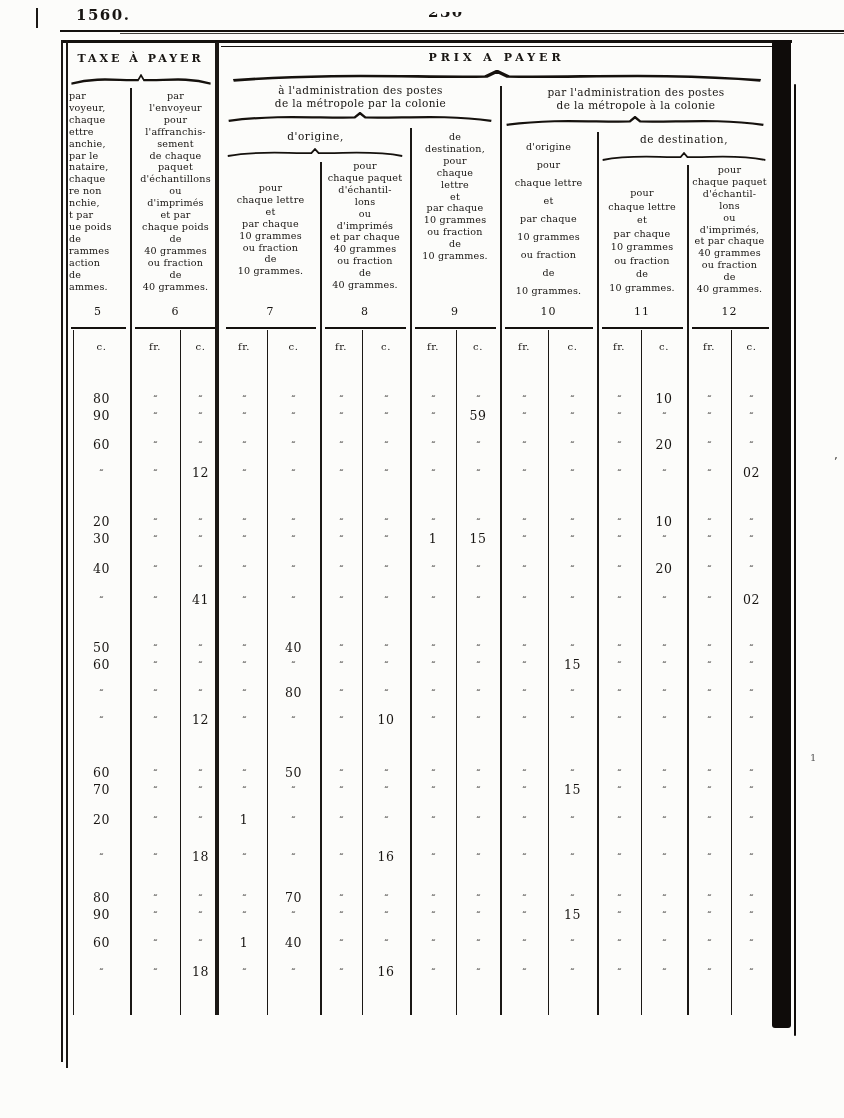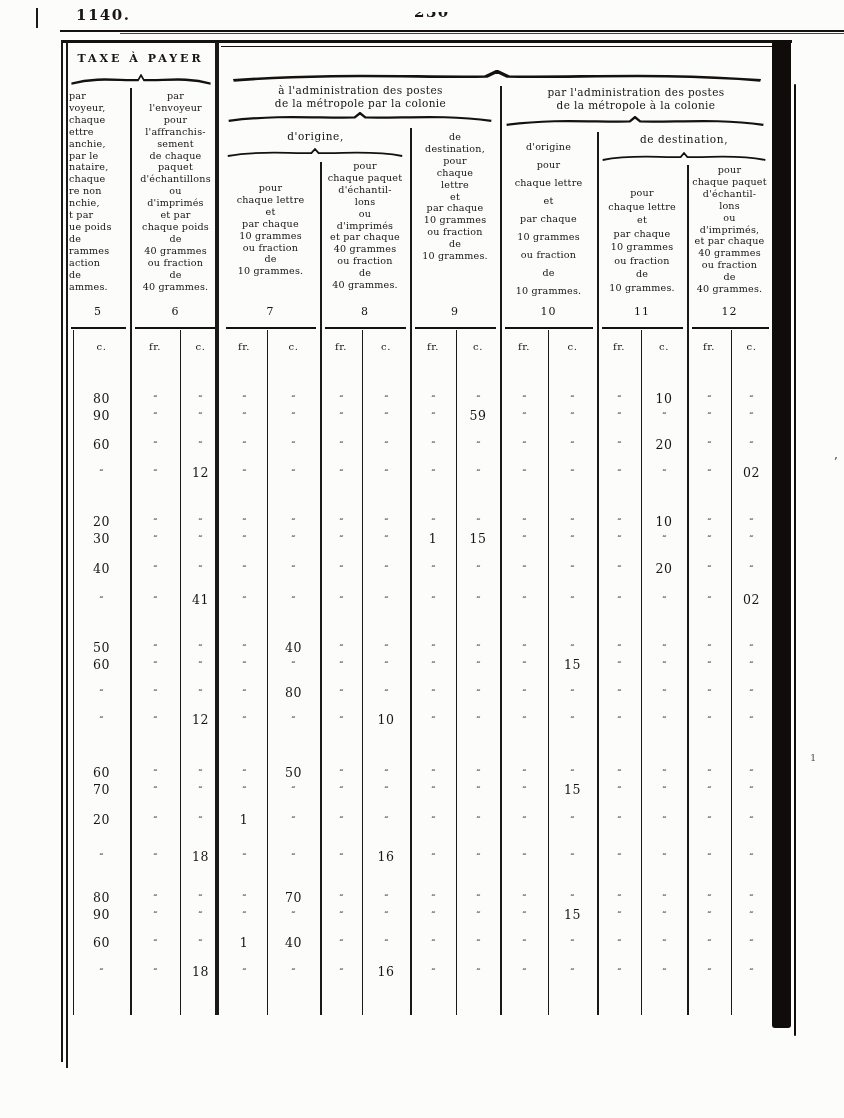--- a/index.html
+++ b/index.html
@@ -55,39 +55,40 @@
   .frag{position:absolute;font-size:15px;letter-spacing:1.5px;font-weight:bold;}
   .clipbox{position:absolute;overflow:hidden;}
   .blackbar{position:absolute;background:#0f0c0a;border-radius:3px;}
 </style>
 </head>
 <body>
 
 <div id="scan">
 
   <div class="vline" style="left:36px;top:8px;width:2px;height:20px;"></div>
-  <div class="frag" style="left:76px;top:6px;">1140.</div>
+  <div class="frag" style="left:76px;top:6px;">1560.</div>
   <div class="clipbox" style="left:414px;top:12px;width:60px;height:9px;">
-    <div class="frag" style="left:0;top:-9px;">230</div>
+    <div class="frag" style="left:14px;top:-9px;">230</div>
   </div>
 
   <div class="hline" style="left:60px;top:30px;width:784px;height:2.4px;"></div>
   <div class="hline" style="left:120px;top:33px;width:724px;height:1.4px;opacity:.8;"></div>
 
   <div class="hline" style="left:61px;top:40px;width:731px;height:3px;"></div>
   <div class="hline" style="left:221px;top:46px;width:551px;height:1.2px;"></div>
   <div class="vline" style="left:61px;top:40px;width:2.4px;height:1022px;"></div>
   <div class="vline" style="left:66px;top:40px;width:1.6px;height:1028px;"></div>
 
   <div class="blackbar" style="left:772px;top:40px;width:19px;height:988px;"></div>
   <div class="blackbar" style="left:794px;top:84px;width:2.4px;height:952px;"></div>
   <div class="abs" style="left:834px;top:455px;font-size:11px;">’</div>
   <div class="abs" style="left:810px;top:752px;font-size:10px;color:#5a5document5;color:#555;">1</div>
 
   <div class="sectitle" style="left:66px;top:52px;width:149px;">TAXE À PAYER</div>
+  <div class="sectitle" style="left:221px;top:51px;width:551px;letter-spacing:4px;">PRIX A PAYER</div>
 
   <div class="brace" style="left:70px;top:74px;width:142px;height:12px;">
     <svg viewBox="0 0 200 10" preserveAspectRatio="none">
         <path d="M2,8 C40,2 72,6 96,5 L100,1 L104,5 C130,6 162,2 198,8" fill="none" stroke="#15110d" stroke-width="2"></path>
       </svg>
   </div>
   <div class="brace" style="left:228px;top:70px;width:538px;height:13px;">
     <svg viewBox="0 0 200 10" preserveAspectRatio="none">
         <path d="M2,8 C40,2 72,6 96,5 L100,1 L104,5 C130,6 162,2 198,8" fill="none" stroke="#15110d" stroke-width="2"></path>
       </svg>

